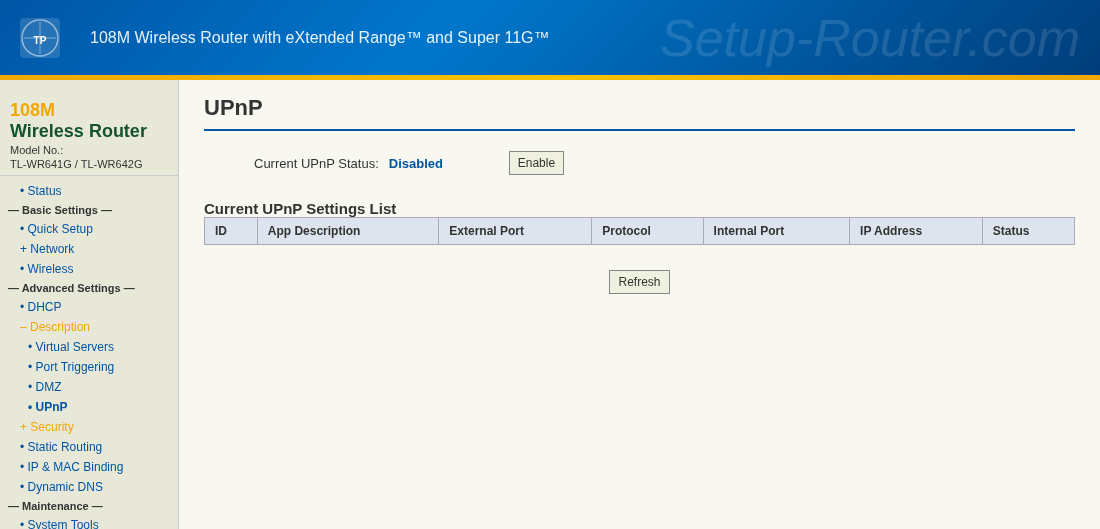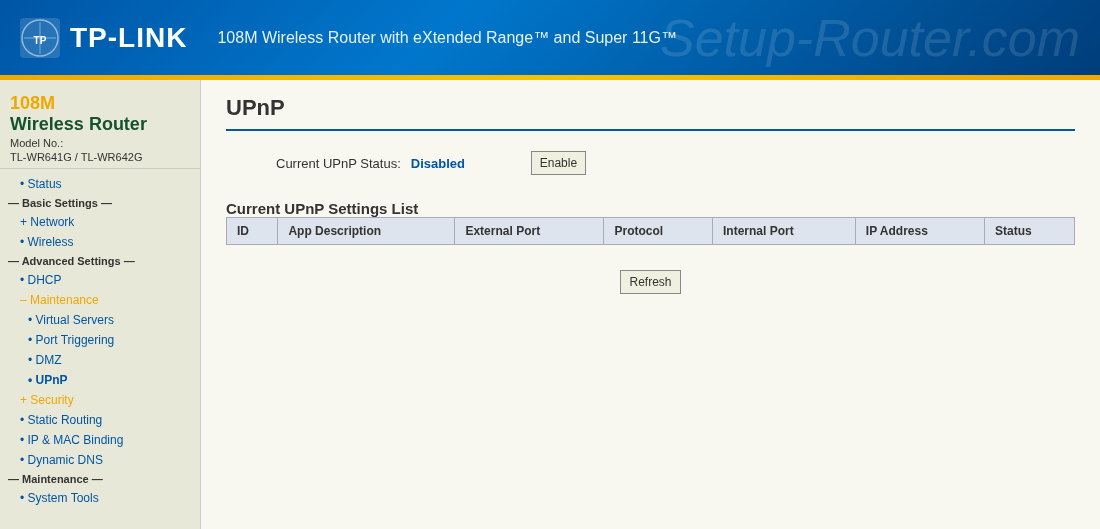--- a/index.html
+++ b/index.html
@@ -55,24 +55,24 @@
     }
 
     
     .main-layout {
       display: flex;
       height: calc(529px - 80px);
     }
 
     
     .sidebar {
-      width: 201px;
+      width: 179px;
       background: #e8e8d8;
       border-right: 1px solid #ccc;
-      padding: 5px 0;
+      padding: 12px 0;
       overflow-y: auto;
       flex-shrink: 0;
     }
     .sidebar-brand {
       padding: 8px 10px 5px 10px;
       border-bottom: 1px solid #ccc;
       margin-bottom: 5px;
     }
     .sidebar-brand-108m {
       color: #f0a800;
@@ -183,44 +183,44 @@
 
 <div class="header">
   <div class="header-logo-area">
     <svg class="logo-icon" viewBox="0 0 40 40">
       <rect width="40" height="40" rx="4" fill="white" opacity="0.15"></rect>
       <text x="20" y="26" text-anchor="middle" fill="white" font-size="10" font-weight="bold">TP</text>
       <circle cx="20" cy="20" r="18" fill="none" stroke="white" stroke-width="1.5" opacity="0.5"></circle>
       <line x1="4" y1="20" x2="36" y2="20" stroke="white" stroke-width="1" opacity="0.4"></line>
       <line x1="20" y1="4" x2="20" y2="36" stroke="white" stroke-width="1" opacity="0.4"></line>
     </svg>
-    <span class="logo-text">TP-LINK</span>
   </div>
   <span class="header-tagline">108M Wireless Router with eXtended Range™ and Super 11G™</span>
   <span class="header-watermark">Setup-Router.com</span>
 </div>
 <div class="yellow-bar"></div>
 
 <div class="main-layout">
 
   <div class="sidebar">
     <div class="sidebar-brand">
       <div class="sidebar-brand-108m">108M</div>
       <div class="sidebar-brand-router">Wireless  Router</div>
       <div class="sidebar-brand-model">Model No.:</div>
       <div class="sidebar-brand-model">TL-WR641G / TL-WR642G</div>
     </div>
 
     <div class="sidebar-item indent1">• Status</div>
     <div class="sidebar-item section-header">— Basic Settings —</div>
+    <div class="sidebar-item indent1">• Quick Setup</div>
     <div class="sidebar-item indent1">+ Network</div>
     <div class="sidebar-item indent1">• Wireless</div>
     <div class="sidebar-item section-header">— Advanced Settings —</div>
     <div class="sidebar-item indent1">• DHCP</div>
-    <div class="sidebar-item indent1" style="color:#f0a800;">– Maintenance</div>
+    <div class="sidebar-item indent1" style="color:#f0a800;">– Description</div>
     <div class="sidebar-item indent2">• Virtual Servers</div>
     <div class="sidebar-item indent2">• Port Triggering</div>
     <div class="sidebar-item indent2">• DMZ</div>
     <div class="sidebar-item indent2 active" style="font-weight:bold;">• UPnP</div>
     <div class="sidebar-item indent1" style="color:#f0a800;">+ Security</div>
     <div class="sidebar-item indent1">• Static Routing</div>
     <div class="sidebar-item indent1">• IP &amp; MAC Binding</div>
     <div class="sidebar-item indent1">• Dynamic DNS</div>
     <div class="sidebar-item section-header">— Maintenance —</div>
     <div class="sidebar-item indent1">• System Tools</div>

